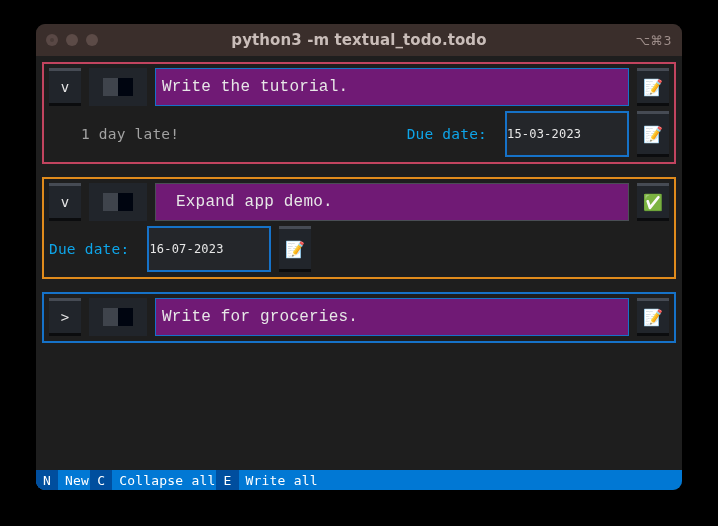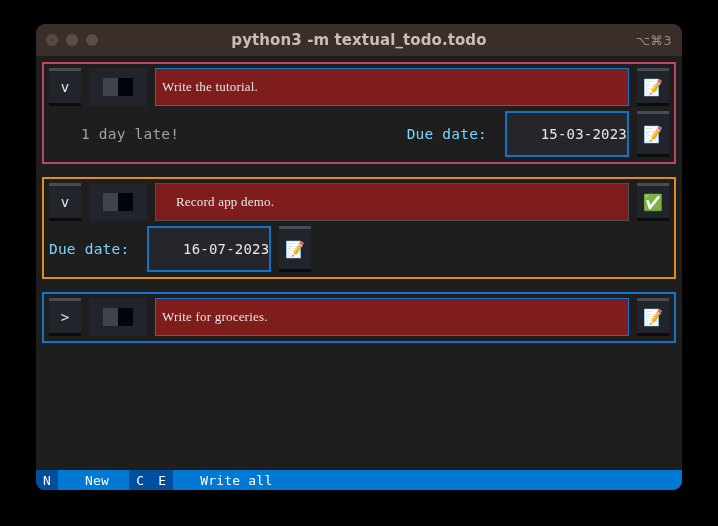--- a/index.html
+++ b/index.html
@@ -128,25 +128,25 @@
     display: flex;
     width: 30px;
     height: 18px;
   }
   .switch .knob  { width: 15px; background: #3f444c; }
   .switch .track { width: 15px; background: #000510; }
 
   
   .text-input {
     flex: 1;
-    background: #7f1d1d;
+    background: #701a75;
     border: 1px solid #1672c8;
     color: #e7e7e7;
-    font-size: 13px;
-    font-family: Liberation Serif, serif;
+    font-size: 16px;
+    font-family: Liberation Mono, monospace;
     display: flex;
     align-items: center;
     padding: 6px 6px;
     letter-spacing: .2px;
     min-height: 38px;
     overflow: hidden;
     white-space: nowrap;
   }
   .text-input.unfocused {
     border-color: #4a4e55;
@@ -175,36 +175,36 @@
     align-items: center;
     color: #a2a2a2;
     font-size: 14.5px;
     padding-left: 32px;
     letter-spacing: .2px;
     text-align: center;
   }
   .due-label {
     display: flex;
     align-items: center;
-    color: #7dd3fc;
+    color: #0ea5e9;
     font-size: 14.5px;
     padding-right: 10px;
     letter-spacing: .2px;
     font-weight: normal;
   }
   .date-input {
     width: 124px;
     min-width: 124px;
     background: #24262a;
     border: 2px solid #1672c8;
     color: #e7e7e7;
-    font-size: 14px;
-    display: flex;
-    align-items: center;
-    justify-content: flex-end;
+    font-size: 12px;
+    display: flex;
+    align-items: center;
+    justify-content: flex-start;
     min-height: 46px;
     letter-spacing: .2px;
   }
 
   .spacer { flex: 1; }
 
   
   .footer {
     height: 20px;
     background: #0178d4;
@@ -218,26 +218,25 @@
   }
   .fkey {
     background: #004e9e;
     padding: 0 7px;
     height: 20px;
     display: flex;
     align-items: center;
     cursor: pointer;
   }
   .fdesc {
-    padding: 0 20px 0 7px;
+    padding: 0 1px 0 7px;
     height: 30px;
     display: flex;
     align-items: center;
     cursor: pointer;
-    margin-left: 20px;
   }
 </style>
 </head>
 <body>
 
 <div class="window">
 
   <div class="titlebar">
     <div class="lights">
       <span class="light l1"></span>
@@ -286,21 +285,21 @@
           <div class="collapse-btn">
             <span>v</span>
           </div>
           <div class="switch-wrap">
             <div class="switch">
               <span class="knob"></span>
               <span class="track"></span>
             </div>
           </div>
           <div class="text-input unfocused">
-            <span>Record app demo.</span>
+            <span>Expand app demo.</span>
           </div>
           <div class="act-btn">
             <span>✅</span>
           </div>
         </div>
         <div class="row">
           <div class="due-label">Due date:</div>
           <div class="date-input">
             <span>16-07-2023</span>
           </div>
@@ -330,17 +329,18 @@
         </div>
       </div>
 
       <div class="spacer"></div>
     </div>
 
     <div class="footer">
       <span class="fkey">N</span>
       <span class="fdesc">New</span>
       <span class="fkey">C</span>
+      <span class="fdesc">Collapse all</span>
       <span class="fkey">E</span>
       <span class="fdesc">Write all</span>
     </div>
   </div>
 </div>
 
 </body></html>

